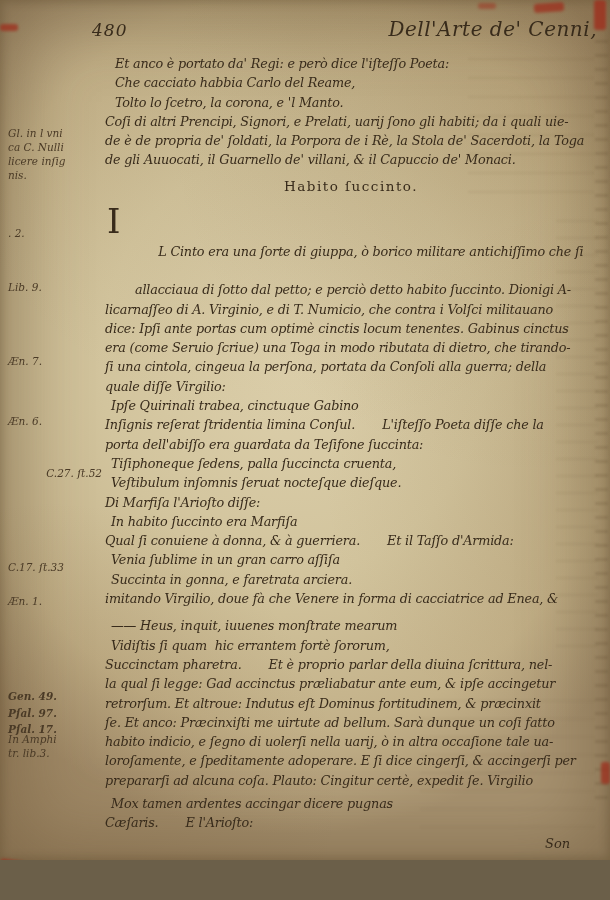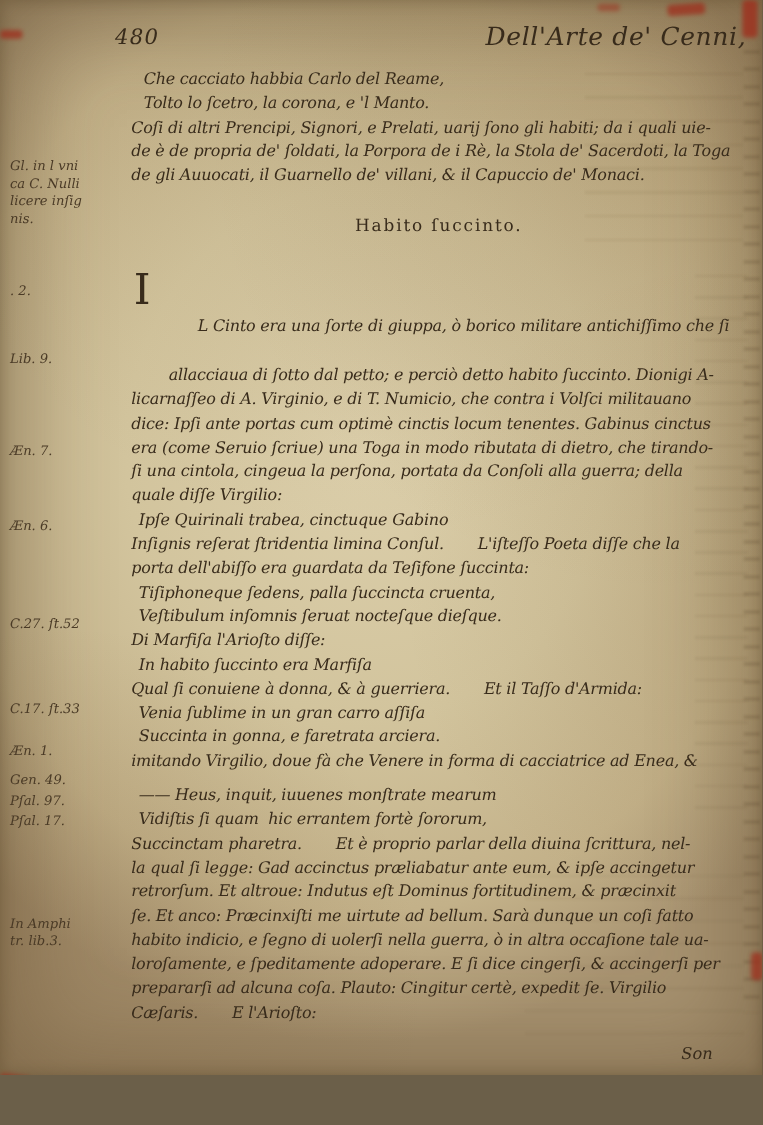--- a/index.html
+++ b/index.html
@@ -40,32 +40,32 @@
               font-size: 20px; font-style: italic; letter-spacing: .5px; }
 
   .mn { position: absolute; left: 8px; width: 94px; font-size: 10.5px; line-height: 14px;
         font-style: italic; color: #4a3a26; }
   .mn-wide { line-height: 16.5px; }
   .mn-g  { top: 126px; }
   .mn-n2 { top: 226px; }
   .mn-l9 { top: 280px; }
   .mn-a7 { top: 354px; }
   .mn-a6 { top: 414px; }
-  .mn-c27{ top: 492px; }
+  .mn-c27{ top: 466px; text-align: right; }
   .mn-c17{ top: 560px; }
   .mn-a1 { top: 594px; }
-  .mn-gp { top: 616px; }
+  .mn-gp { top: 688px; font-weight: bold; }
   .mn-am { top: 732px; }
 
   .text { position: absolute; left: 105px; top: 54px; width: 492px; }
   .ln { white-space: pre; font-style: italic; font-size: 12.8px; line-height: 19.3px;
         letter-spacing: -0.2px; }
   .ind  { padding-left: 10px; }
   .vrs  { padding-left: 6px; }
-  .heading { text-align: center; font-style: normal; font-size: 13.5px; letter-spacing: 1.5px; margin: 22px 0; }
+  .heading { text-align: center; font-style: normal; font-size: 13.5px; letter-spacing: 1.5px; margin: 7px 0; }
   .drop  { padding-left: 30px; position: relative; }
   .drop2 { padding-left: 30px; }
   .dropcap { position: absolute; left: 2px; top: 1px; font-size: 34px; line-height: 34px; font-style: normal; }
   .gap8 { margin-top: 8px; }
   .gap4 { margin-top: 4px; }
 
   .catchword { position: absolute; left: 545px; top: 836px; font-size: 13px; font-style: italic; }
 </style>
 </head>
 <body>
@@ -105,20 +105,21 @@
       <div>Pſal. 97.</div>
       <div>Pſal. 17.</div>
     </div>
     <div class="mn mn-am">
       <div>In Amphi</div>
       <div>tr. lib.3.</div>
     </div>
   </aside>
 
   <main class="text">
+    <div class="ln ind">Et anco è portato da' Regi: e però dice l'iſteſſo Poeta:</div>
     <div class="ln ind">Che cacciato habbia Carlo del Reame,</div>
     <div class="ln ind">Tolto lo ſcetro, la corona, e 'l Manto.</div>
     <div class="ln">Coſi di altri Prencipi, Signori, e Prelati, uarij ſono gli habiti; da i quali uie-</div>
     <div class="ln">de è de propria de' ſoldati, la Porpora de i Rè, la Stola de' Sacerdoti, la Toga</div>
     <div class="ln">de gli Auuocati, il Guarnello de' villani, &amp; il Capuccio de' Monaci.</div>
     <div class="ln heading">Habito ſuccinto.</div>
     <div class="ln drop">
       <span class="dropcap">I</span>
       <span>L Cinto era una ſorte di giuppa, ò borico militare antichiſſimo che ſi</span>
     </div>
@@ -138,20 +139,21 @@
     <div class="ln">Qual ſi conuiene à donna, &amp; à guerriera.       Et il Taſſo d'Armida:</div>
     <div class="ln vrs">Venia ſublime in un gran carro aſſiſa</div>
     <div class="ln vrs">Succinta in gonna, e faretrata arciera.</div>
     <div class="ln">imitando Virgilio, doue fà che Venere in forma di cacciatrice ad Enea, &amp;</div>
     <div class="ln vrs gap8">—— Heus, inquit, iuuenes monſtrate mearum</div>
     <div class="ln vrs">Vidiſtis ſi quam  hic errantem fortè ſororum,</div>
     <div class="ln">Succinctam pharetra.       Et è proprio parlar della diuina ſcrittura, nel-</div>
     <div class="ln">la qual ſi legge: Gad accinctus præliabatur ante eum, &amp; ipſe accingetur</div>
     <div class="ln">retrorſum. Et altroue: Indutus eſt Dominus fortitudinem, &amp; præcinxit</div>
     <div class="ln">ſe. Et anco: Præcinxiſti me uirtute ad bellum. Sarà dunque un coſi fatto</div>
-    <div class="ln">habito indicio, e ſegno di uolerſi nella guerra, ò in altra occaſione tale ua-</div>
+    <div class="ln">habito indicio, e ſegno di uolerſi nella uarij, ò in altra occaſione tale ua-</div>
     <div class="ln">loroſamente, e ſpeditamente adoperare. E ſi dice cingerſi, &amp; accingerſi per</div>
     <div class="ln">prepararſi ad alcuna coſa. Plauto: Cingitur certè, expedit ſe. Virgilio</div>
+    <div class="ln vrs gap4">Mox tamen ardentes accingar dicere pugnas</div>
     <div class="ln">Cæſaris.       E l'Arioſto:</div>
   </main>
 
   <div class="catchword">Son</div>
 </div>
 
 </body></html>

